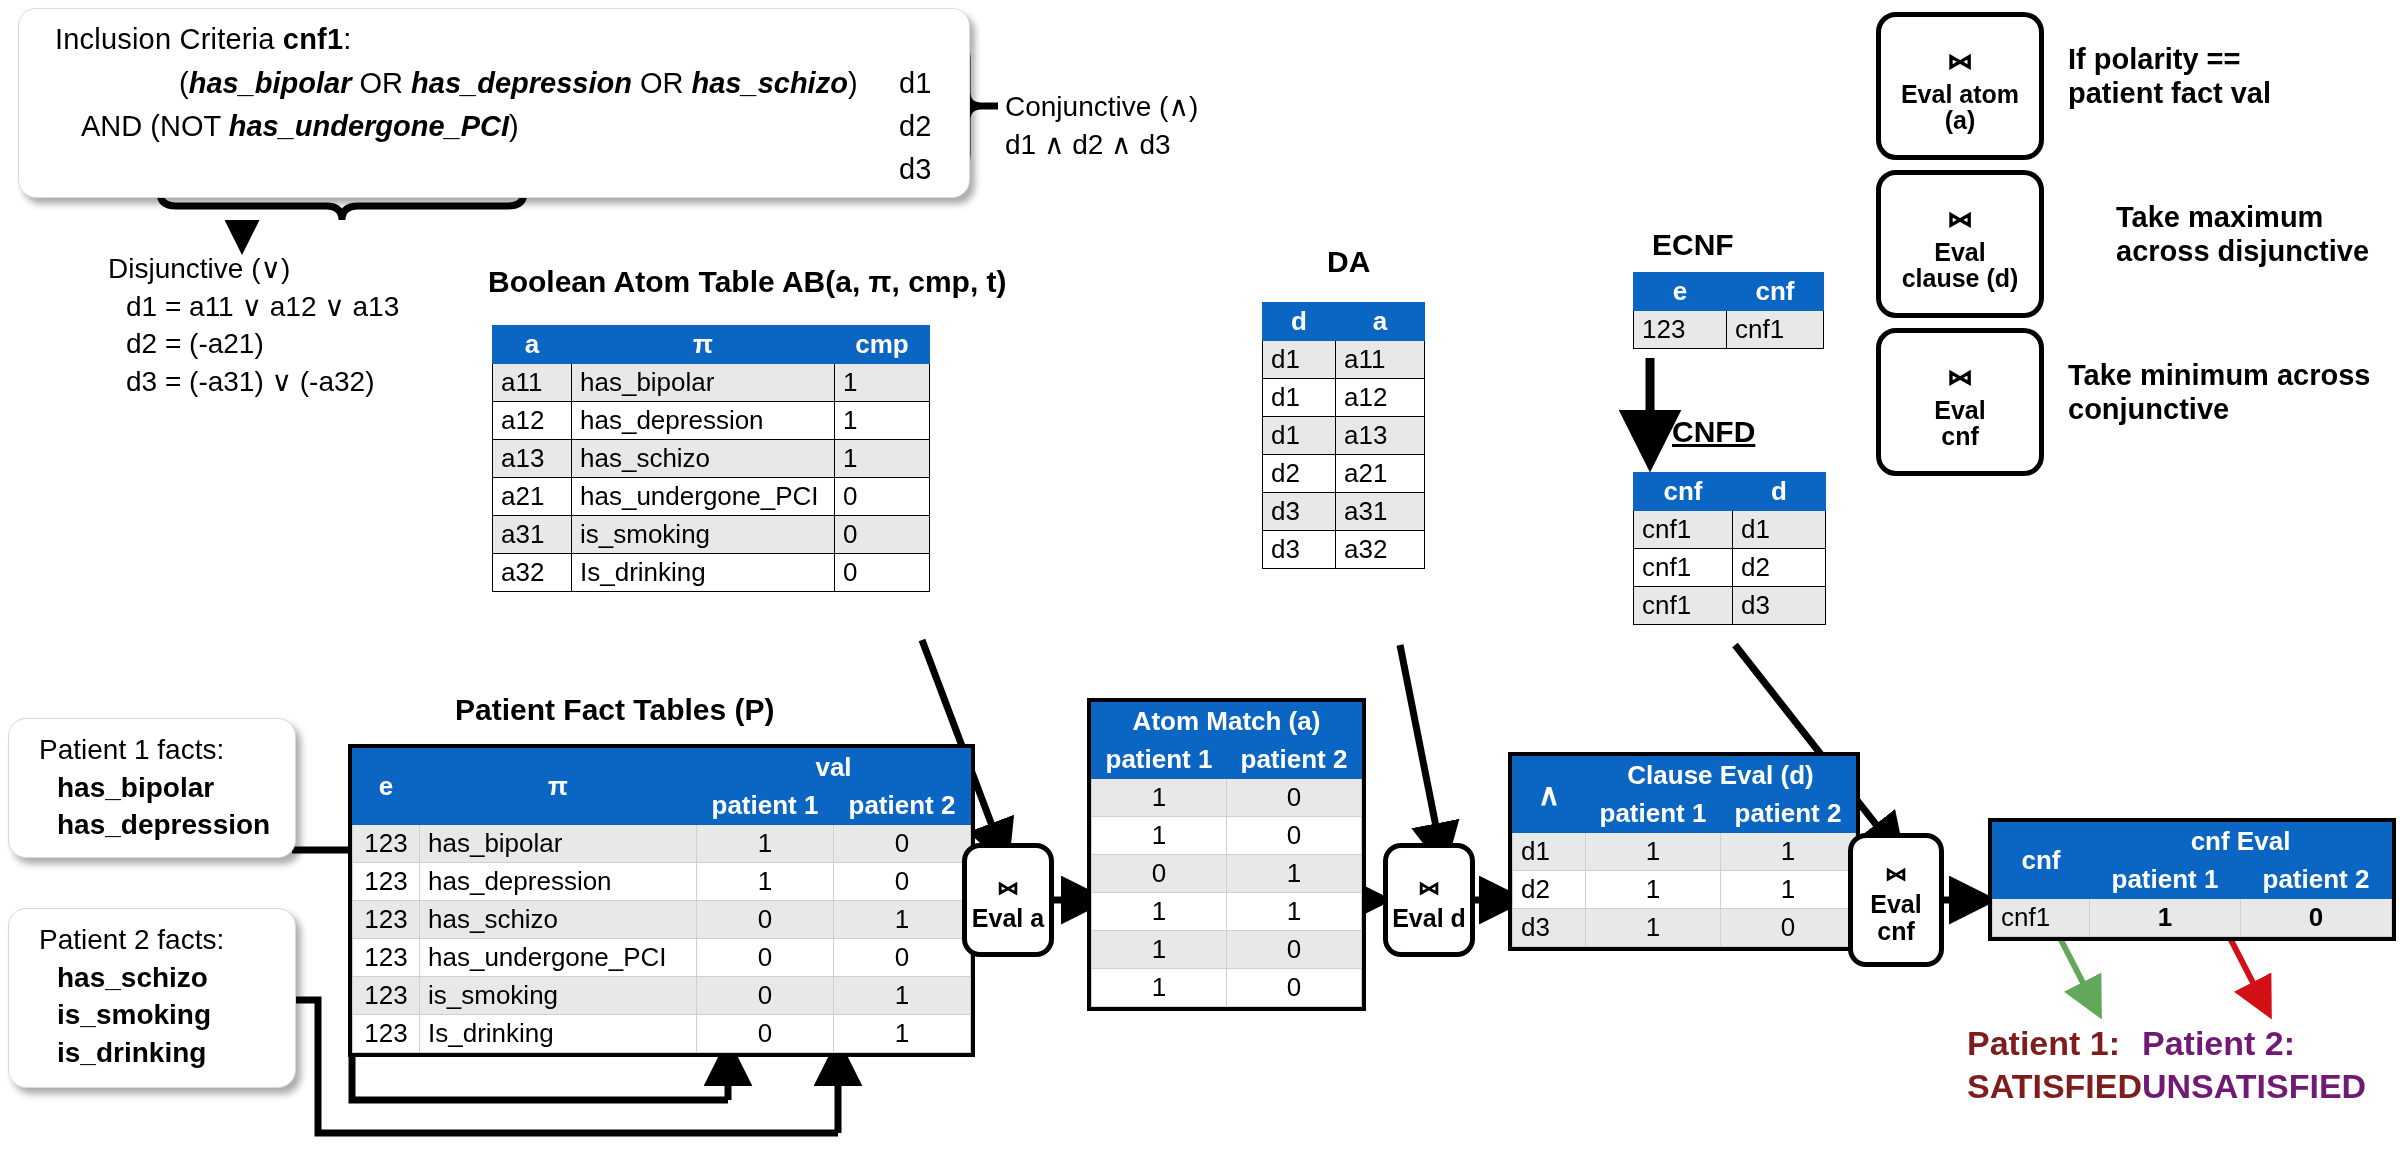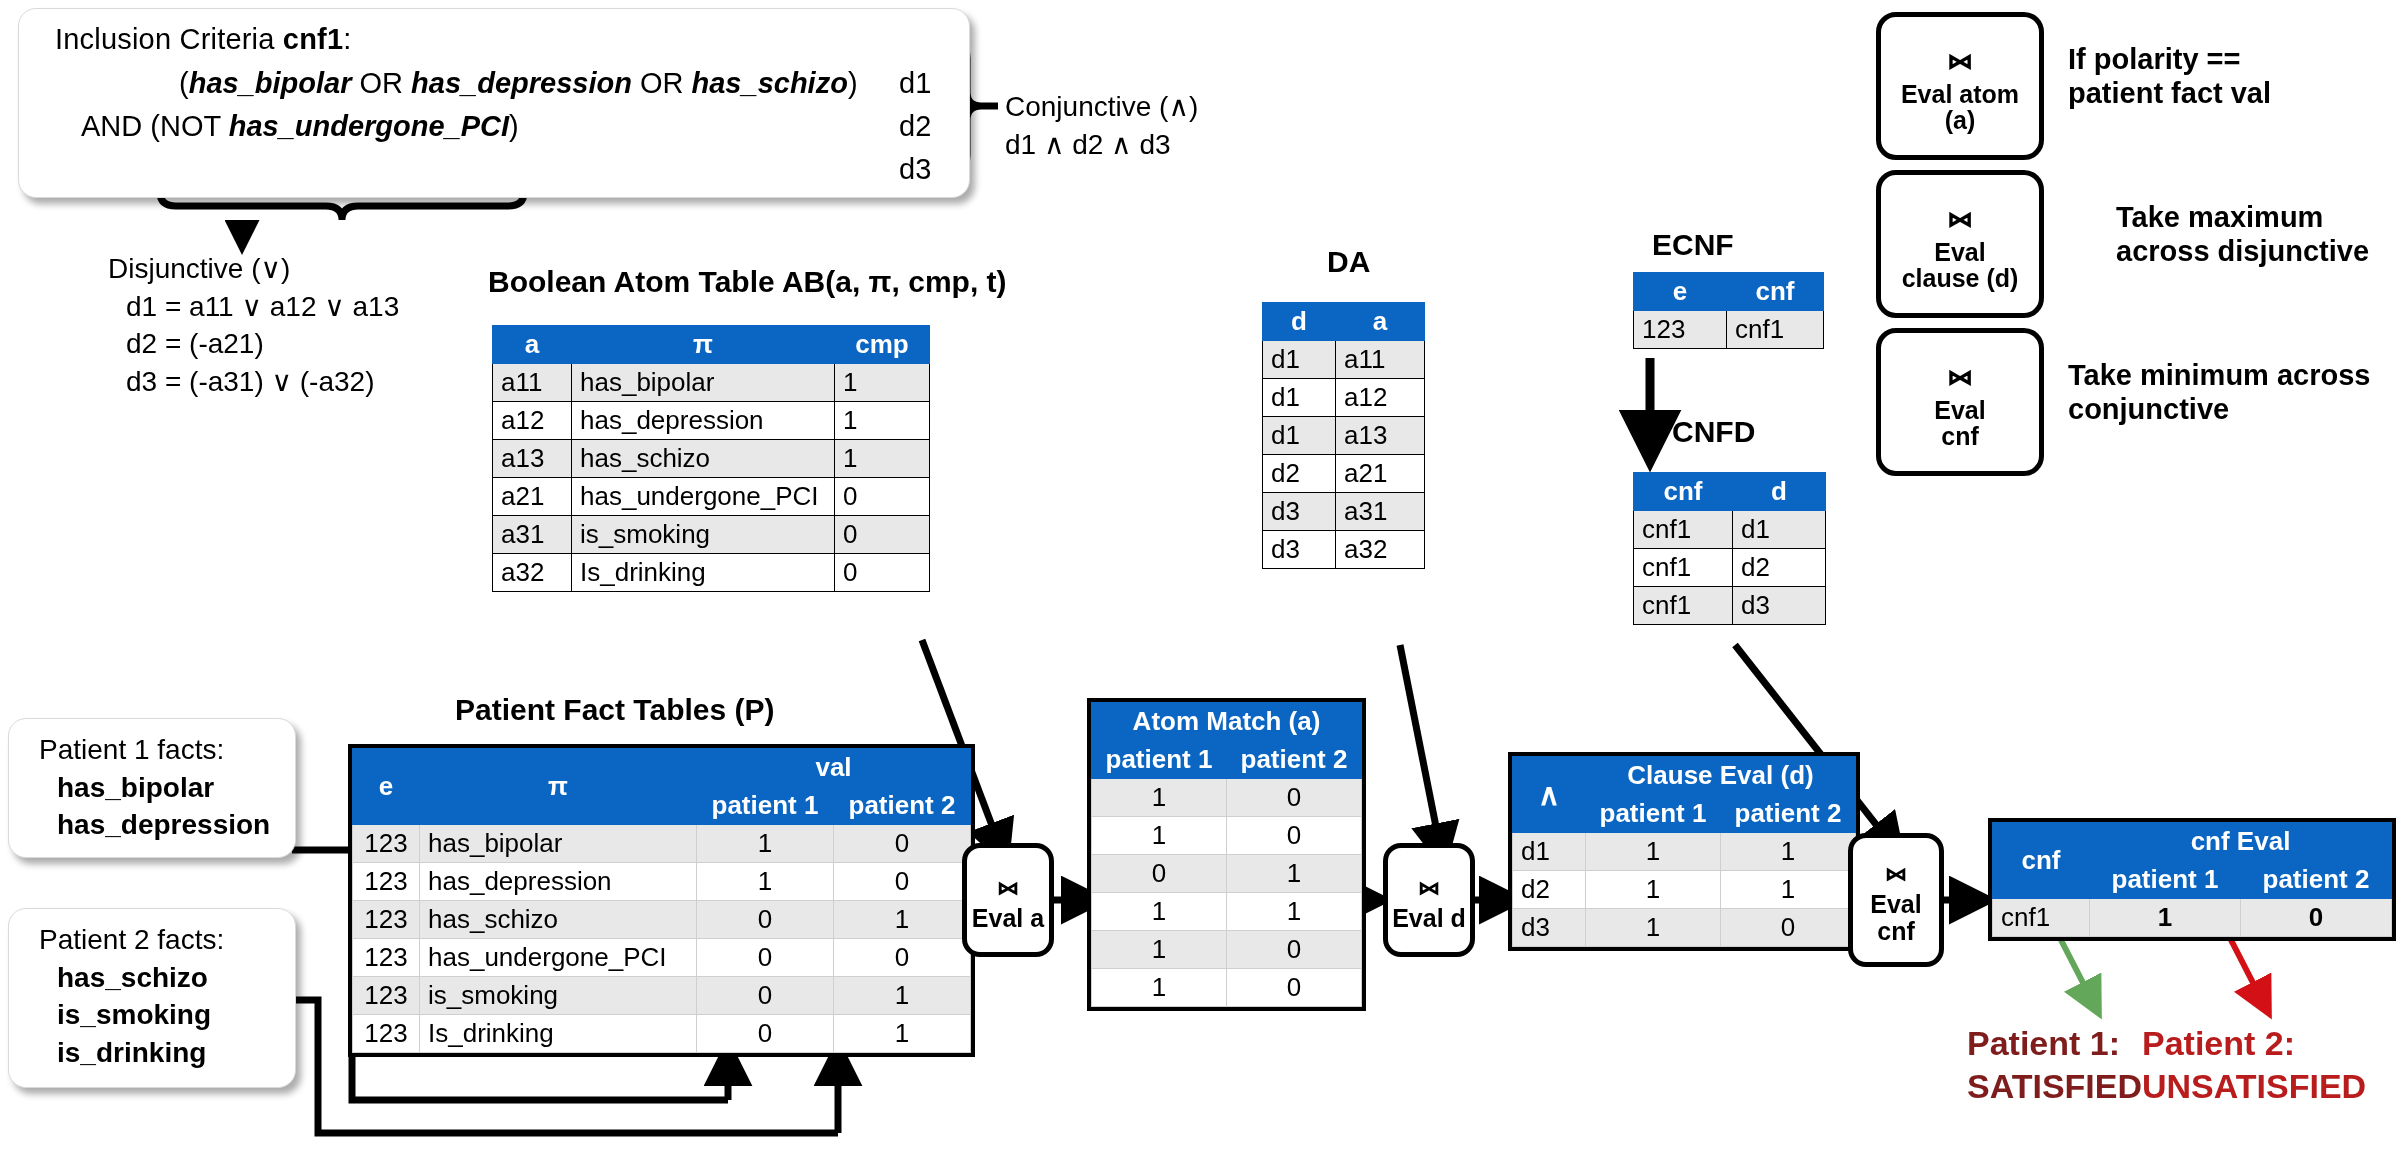--- a/index.html
+++ b/index.html
@@ -263,21 +263,21 @@
       </thead>
     <tbody>
       <tr class="alt">
           <td>123</td>
           <td>cnf1</td>
         </tr>
     </tbody>
   </table>
 </div>
 
-<div class="abs tbl-title" style="left:1672px;top:415px;">CNFD</div>
+<div class="abs tbl-title" style="left:1672px;top:415px;text-decoration:underline;">CNFD</div>
 <div class="abs" style="left:1633px;top:472px;">
   <table class="t">
     <thead>
         <tr>
       <th style="width:82px">cnf</th>
       <th style="width:76px">d</th>
     </tr>
       </thead>
     <tbody>
       <tr class="alt">
@@ -475,16 +475,16 @@
         <td class="c" style="font-weight:bold">0</td>
       </tr>
     </tbody>
   </table>
 </div>
 
 <div class="abs res" style="left:1967px;top:1022px;color:#7f1d1d;">
   <div>Patient 1:</div>
   <div>SATISFIED</div>
 </div>
-<div class="abs res" style="left:2142px;top:1022px;color:#b91c1c;">
+<div class="abs res" style="left:2142px;top:1022px;color:#701a75;">
   <div>Patient 2:</div>
   <div>UNSATISFIED</div>
 </div>
 
 </body></html>

